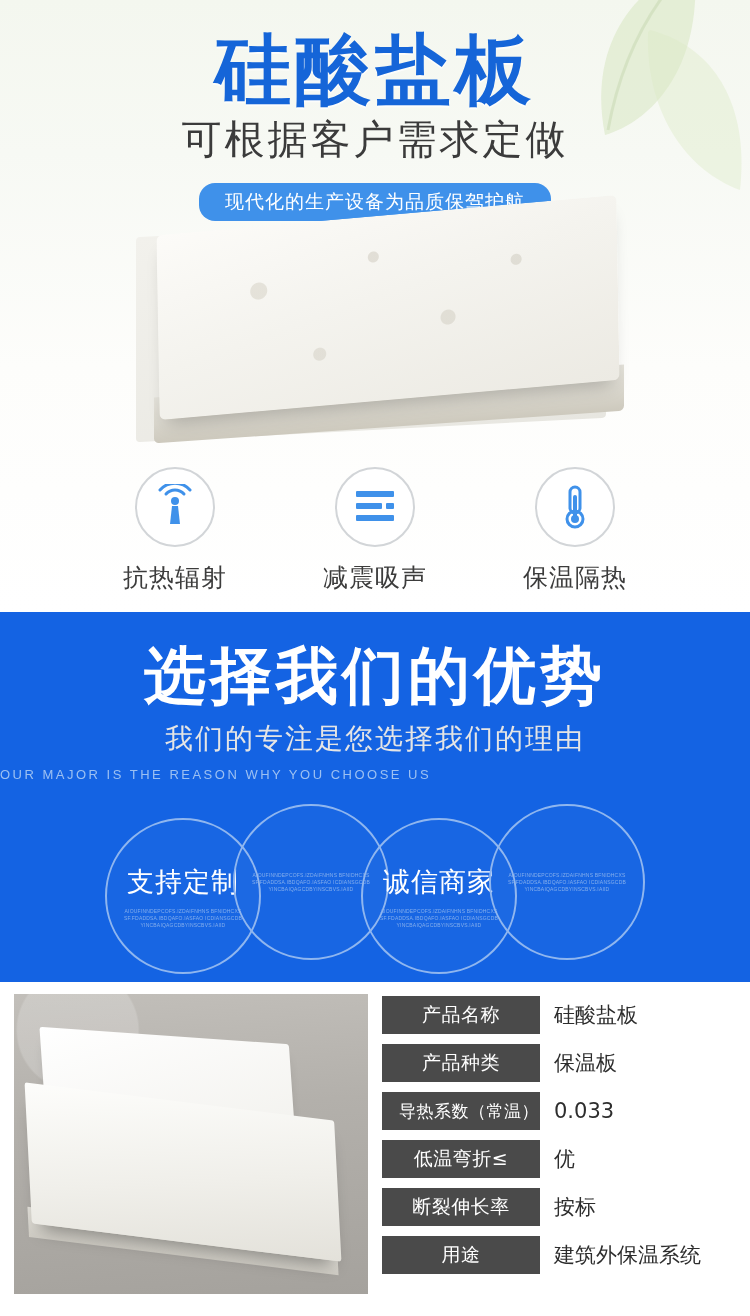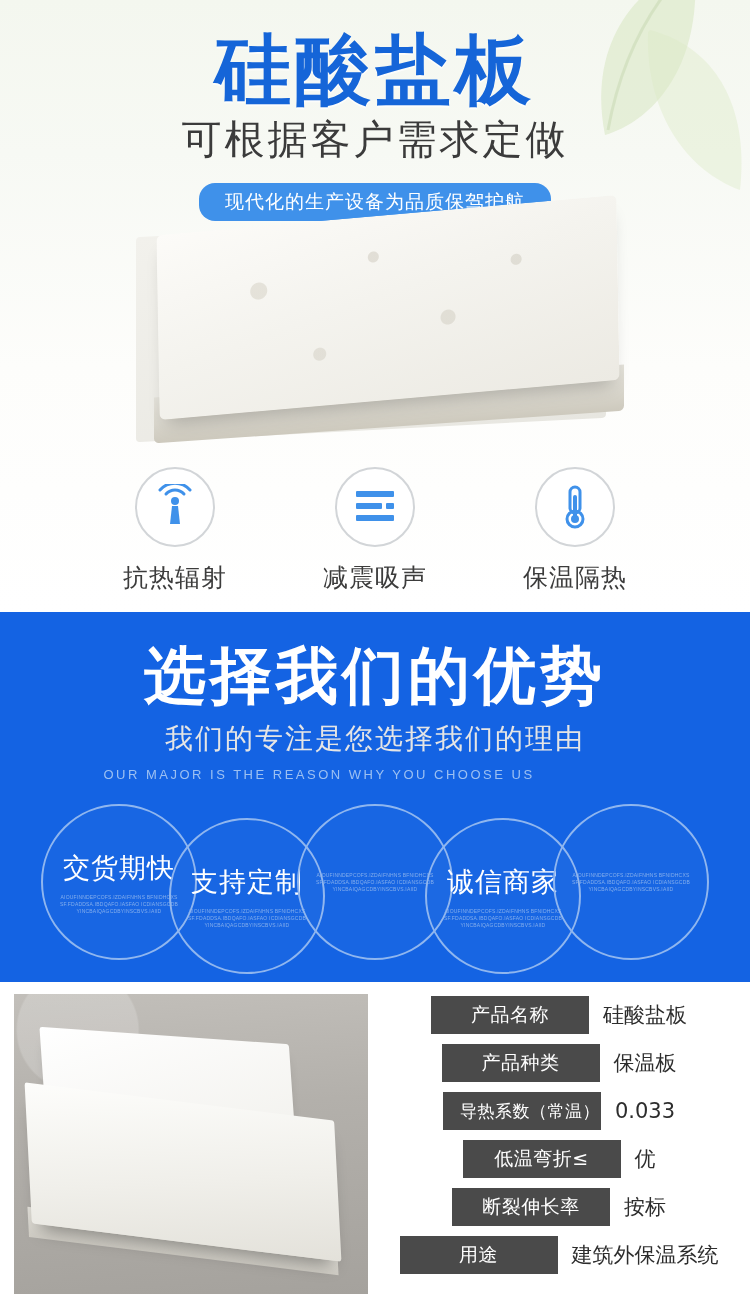--- a/index.html
+++ b/index.html
@@ -146,21 +146,21 @@
     top: 108px; left: 0; width: 750px;
     text-align: center;
     color: #e5e5e5;
     font-size: 28px;
     letter-spacing: 2px;
     font-family: "DejaVu Sans", sans-serif;
   }
   .adv-eng {
     position: absolute;
     top: 155px; left: 0; width: 638px;
-    text-align: center;
+    text-align: left;
     color: #9cc0f2;
     font-size: 13px;
     letter-spacing: 2.5px;
     font-family: "Liberation Sans", sans-serif;
   }
   .adv-circles {
     position: absolute;
     top: 206px; left: 0; width: 750px;
     display: flex;
     justify-content: center;
@@ -245,21 +245,20 @@
     width: 310px; height: 30px;
     background: linear-gradient(180deg,#e2e0d9 0%, #cfccc4 100%);
     transform: skewY(10deg) rotate(-3deg);
   }
   .spec-list {
     flex: 1;
     display: flex;
     flex-direction: column;
     gap: 10px;
     padding-top: 2px;
-    align-items: center;
   }
   .spec-row {
     display: flex;
     align-items: center;
     height: 38px;
   }
   .spec-key {
     width: 158px;
     height: 38px;
     background: #4a4a4a;
@@ -342,24 +341,20 @@
 
   </div>
 </section>
 
 <section class="adv">
   <div class="adv-title">选择我们的优势</div>
   <div class="adv-sub">我们的专注是您选择我们的理由</div>
   <div class="adv-eng">OUR MAJOR IS THE REASON WHY YOU CHOOSE US</div>
 
   <div class="adv-circles">
-    <div class="adv-item shift">
-      <div class="adv-item-label">交货期快</div>
-      <div class="adv-item-micro">AIOUFINNDEPCOFS.IZDAIFNHNS BFNIDHCXS SF.FDADDSA.IBDQAFO.IASFAO ICDIANSGCDBYINCBAIQAGCDBYINSCBVS.IAIID</div>
-    </div>
     <div class="adv-item">
       <div class="adv-item-label">支持定制</div>
       <div class="adv-item-micro">AIOUFINNDEPCOFS.IZDAIFNHNS BFNIDHCXS SF.FDADDSA.IBDQAFO.IASFAO ICDIANSGCDBYINCBAIQAGCDBYINSCBVS.IAIID</div>
     </div>
     <div class="adv-item shift">
       <div class="adv-item-micro">AIOUFINNDEPCOFS.IZDAIFNHNS BFNIDHCXS SF.FDADDSA.IBDQAFO.IASFAO ICDIANSGCDBYINCBAIQAGCDBYINSCBVS.IAIID</div>
     </div>
     <div class="adv-item">
       <div class="adv-item-label">诚信商家</div>
       <div class="adv-item-micro">AIOUFINNDEPCOFS.IZDAIFNHNS BFNIDHCXS SF.FDADDSA.IBDQAFO.IASFAO ICDIANSGCDBYINCBAIQAGCDBYINSCBVS.IAIID</div>

